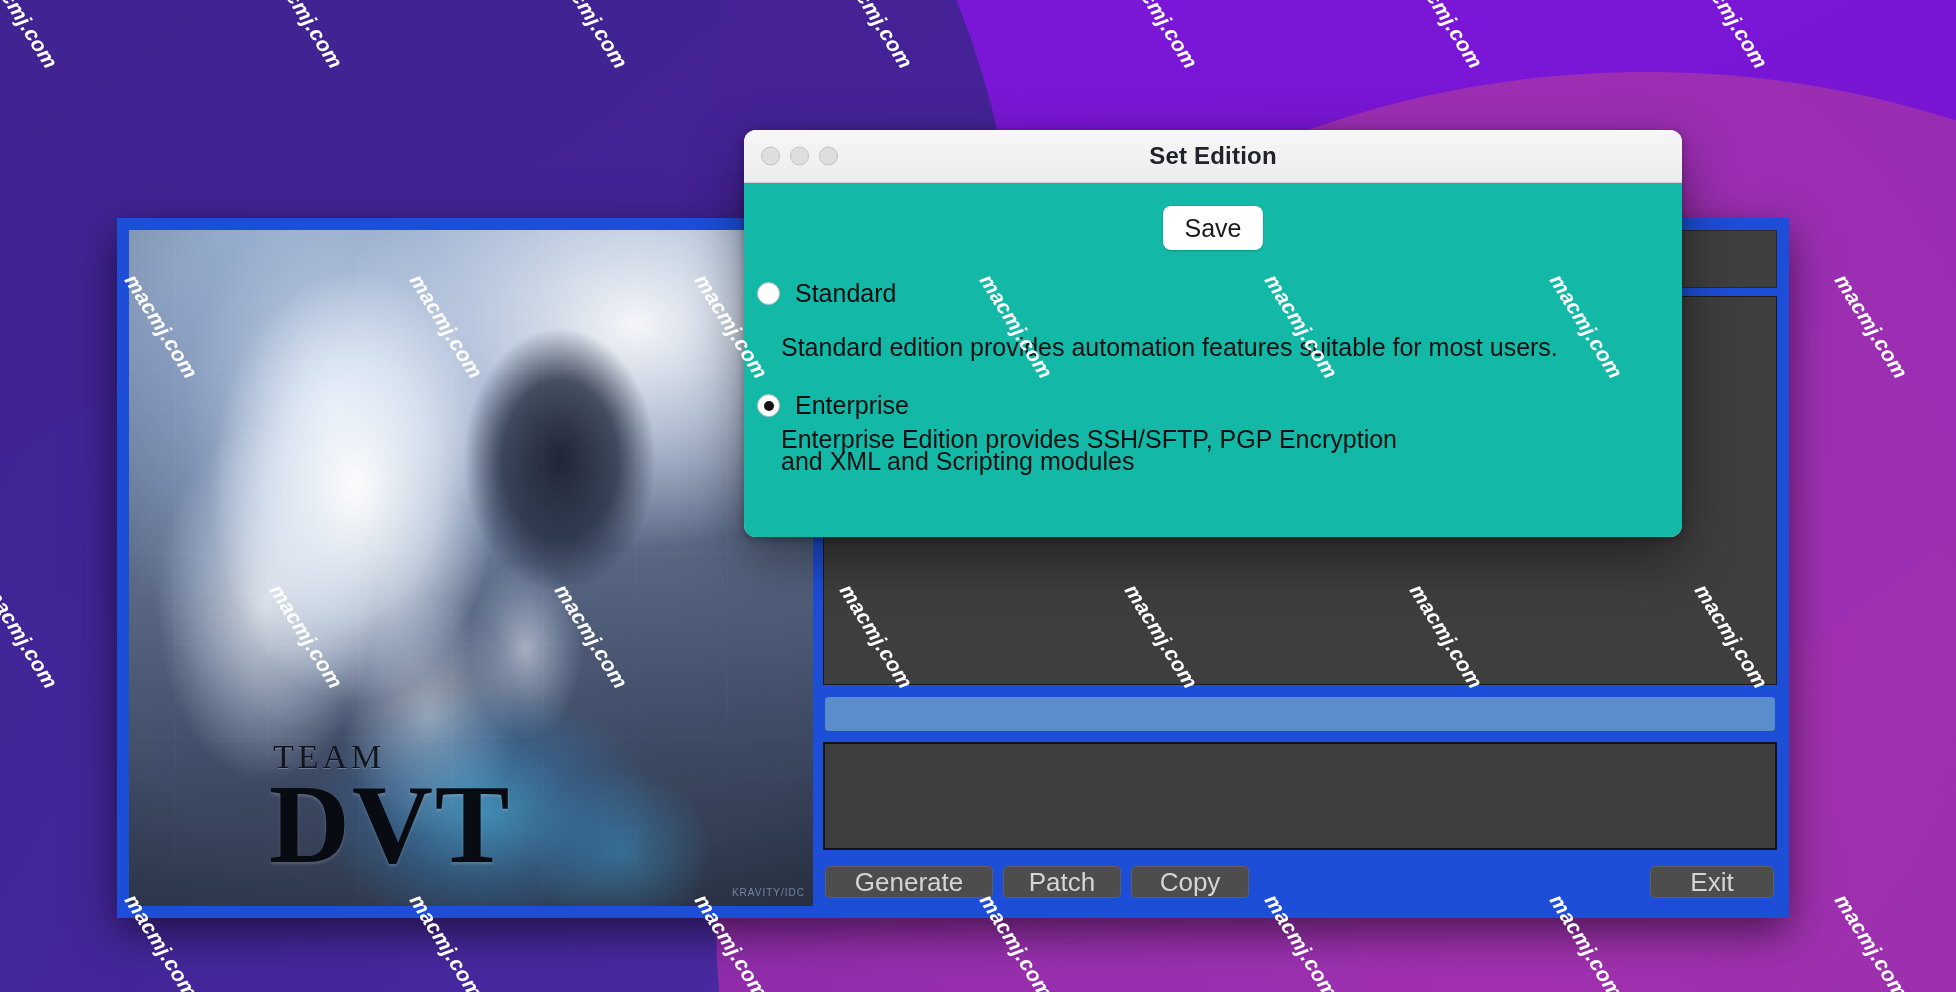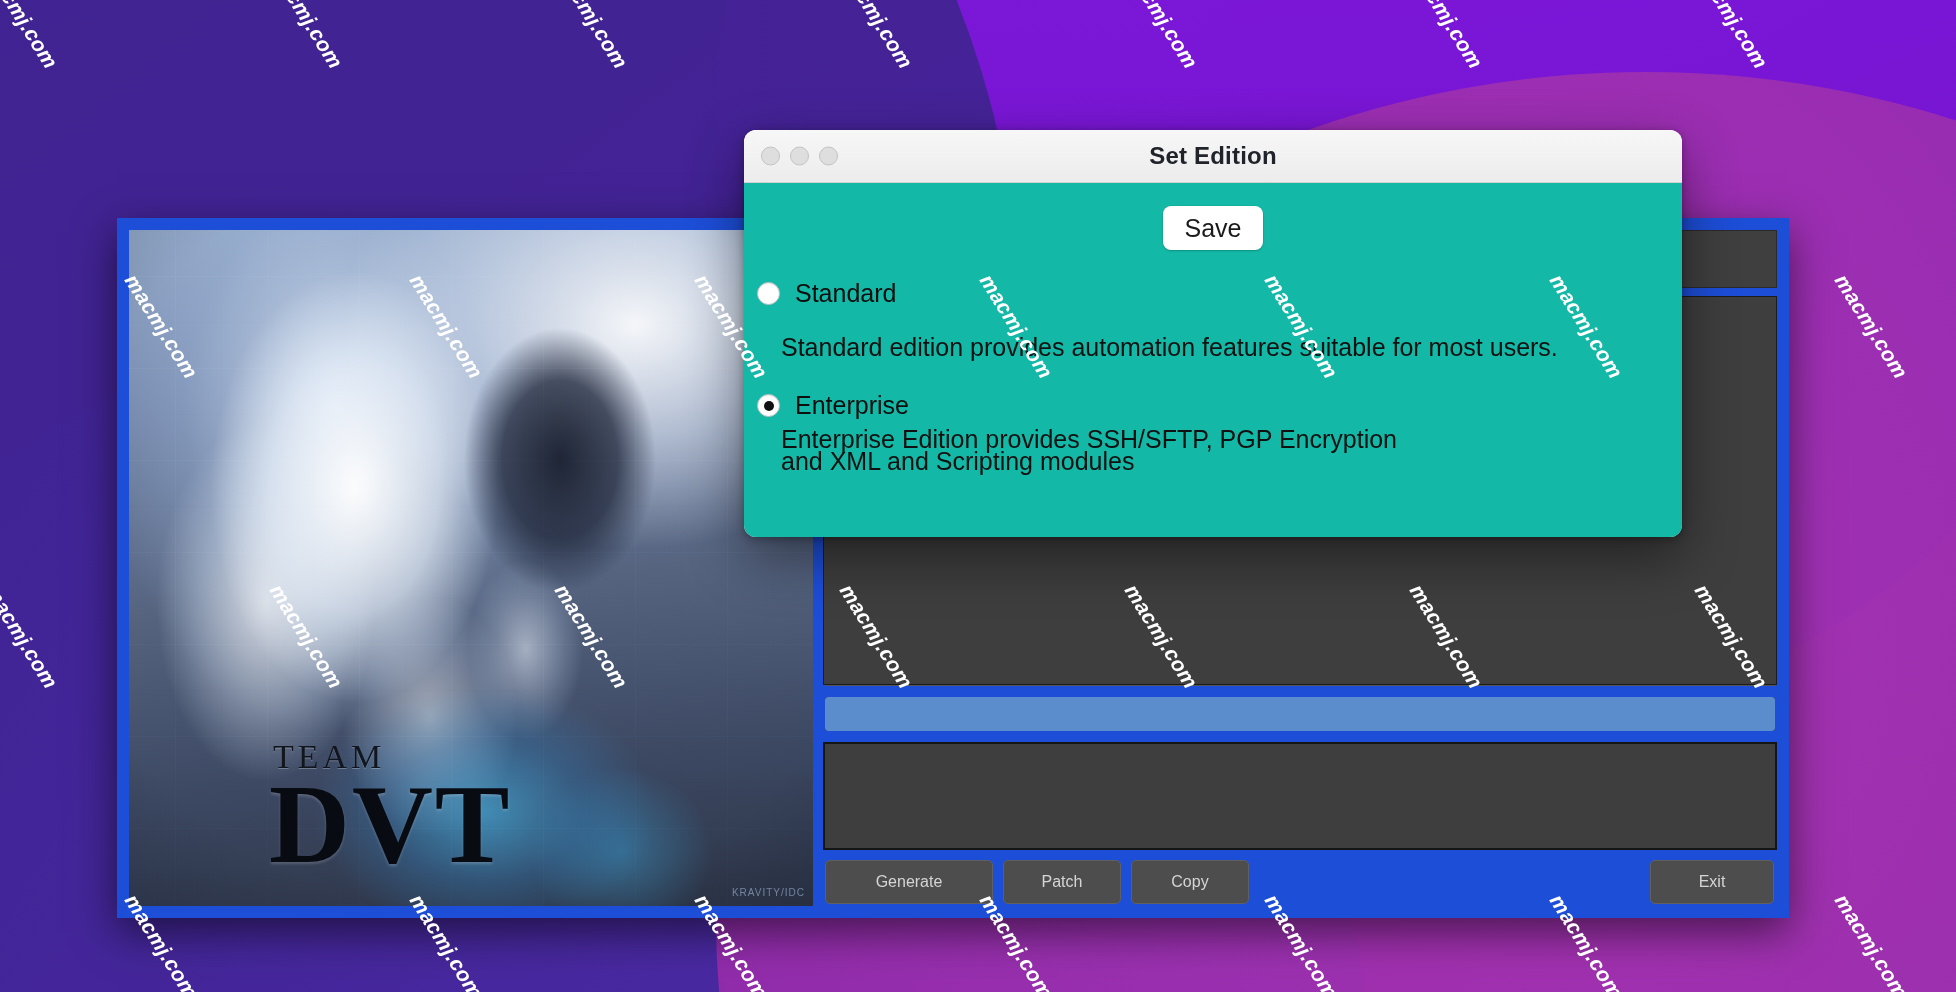--- a/index.html
+++ b/index.html
@@ -240,23 +240,23 @@
     height: 48px;
     flex: 0 0 auto;
     padding: 0 2px;
     box-sizing: border-box;
   }
   .tbtn {
     background: #4d4d4d;
     border: 1px solid #606060;
     border-radius: 5px;
     color: #d5d5d5;
-    font-size: 16px;
-    font-family: "Liberation Sans", sans-serif;
-    height: 44px;
+    font-size: 26px;
+    font-family: "Liberation Sans", sans-serif;
+    height: 32px;
     padding: 0 14px;
     margin-right: 10px;
     cursor: default;
     display: inline-flex;
     align-items: center;
     justify-content: center;
     box-sizing: border-box;
   }
   .tbtn.wide   { min-width: 168px; }
   .tbtn.medium { min-width: 118px; }

